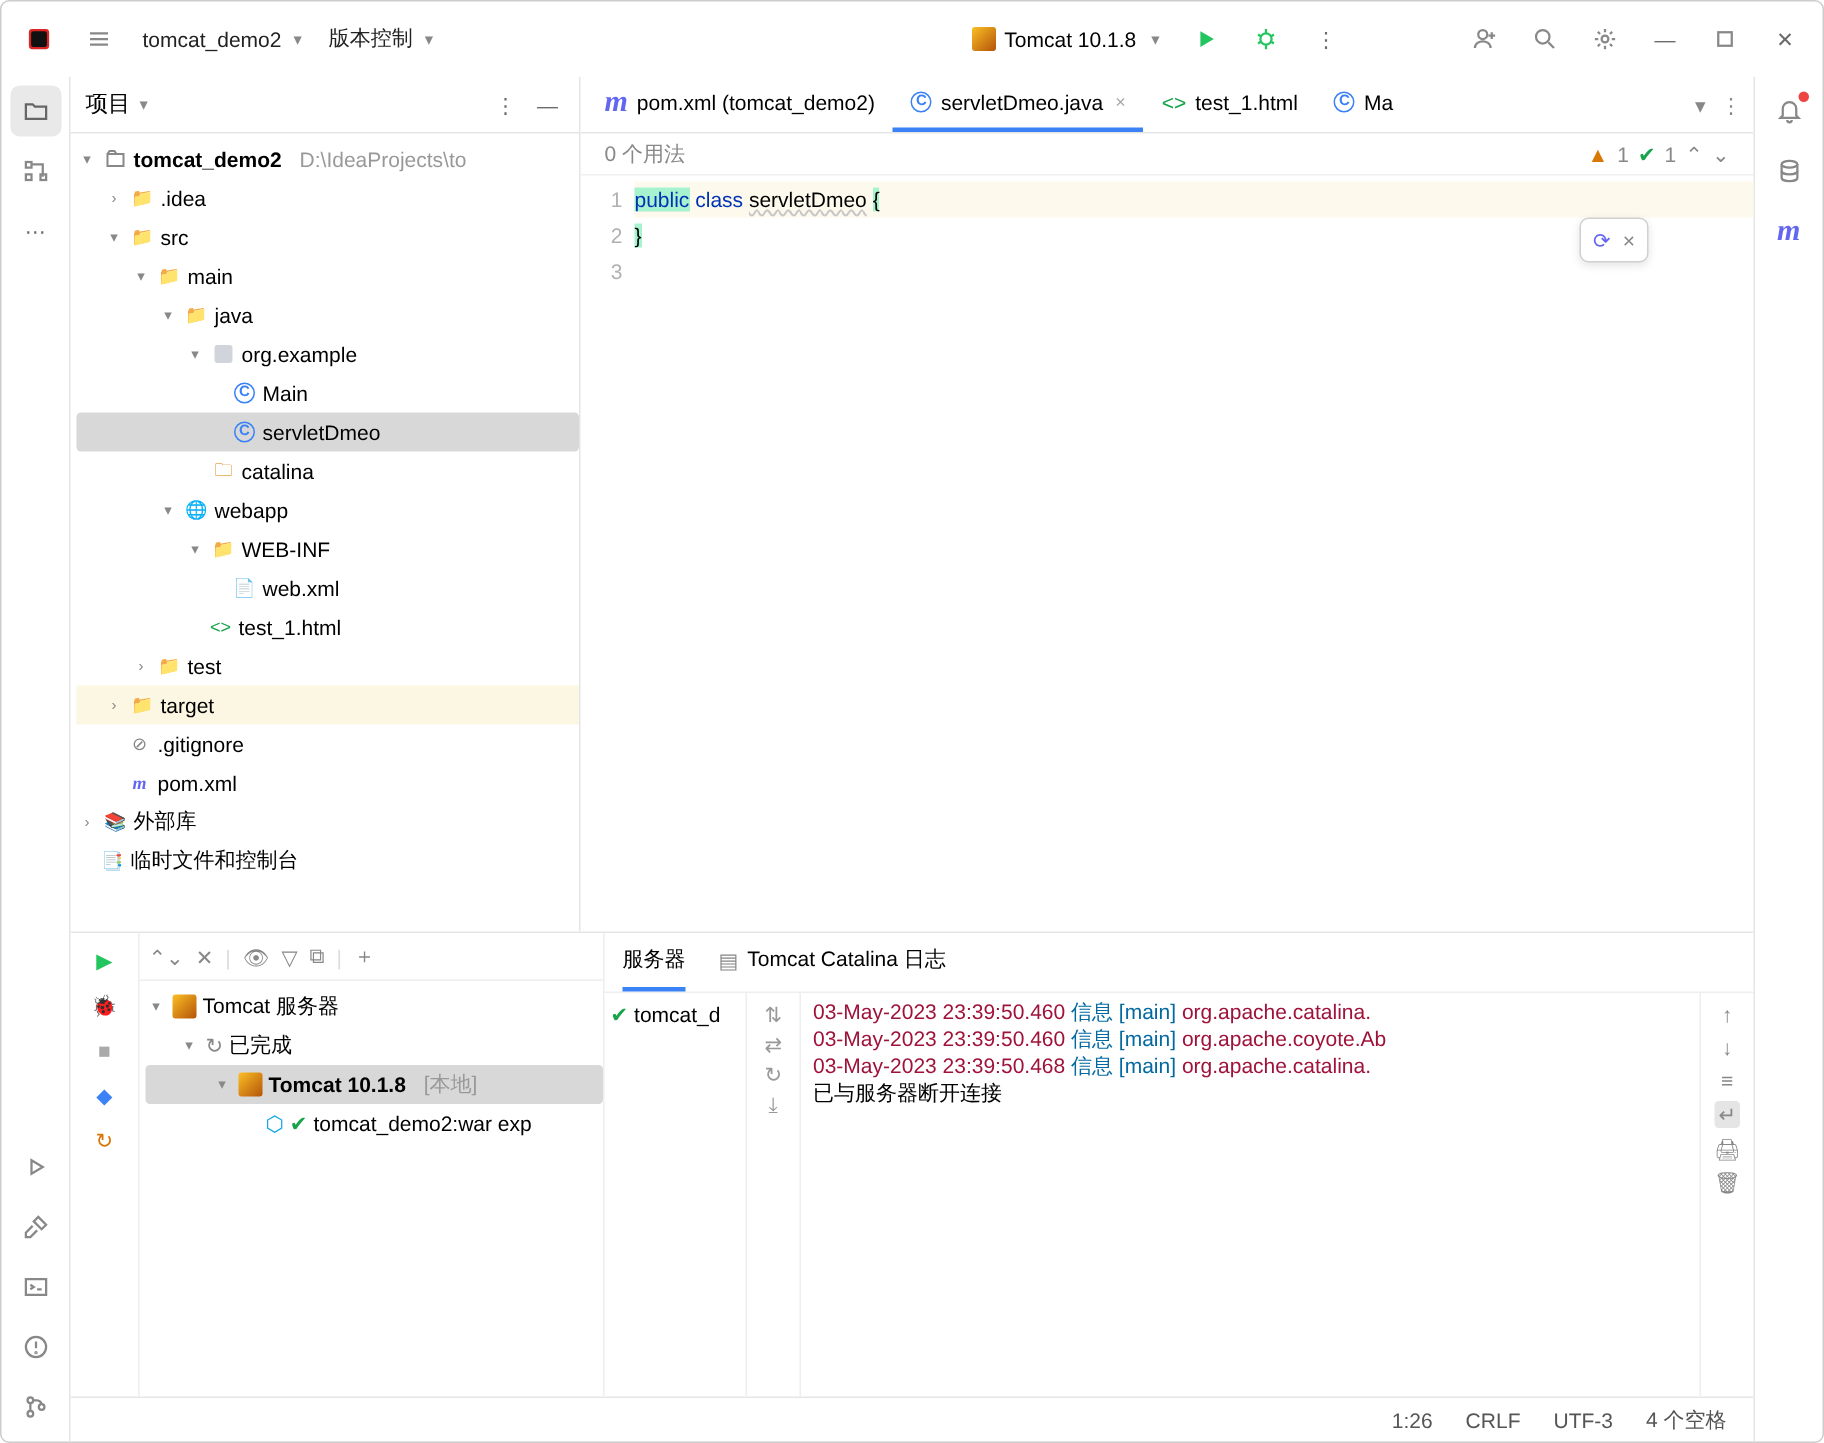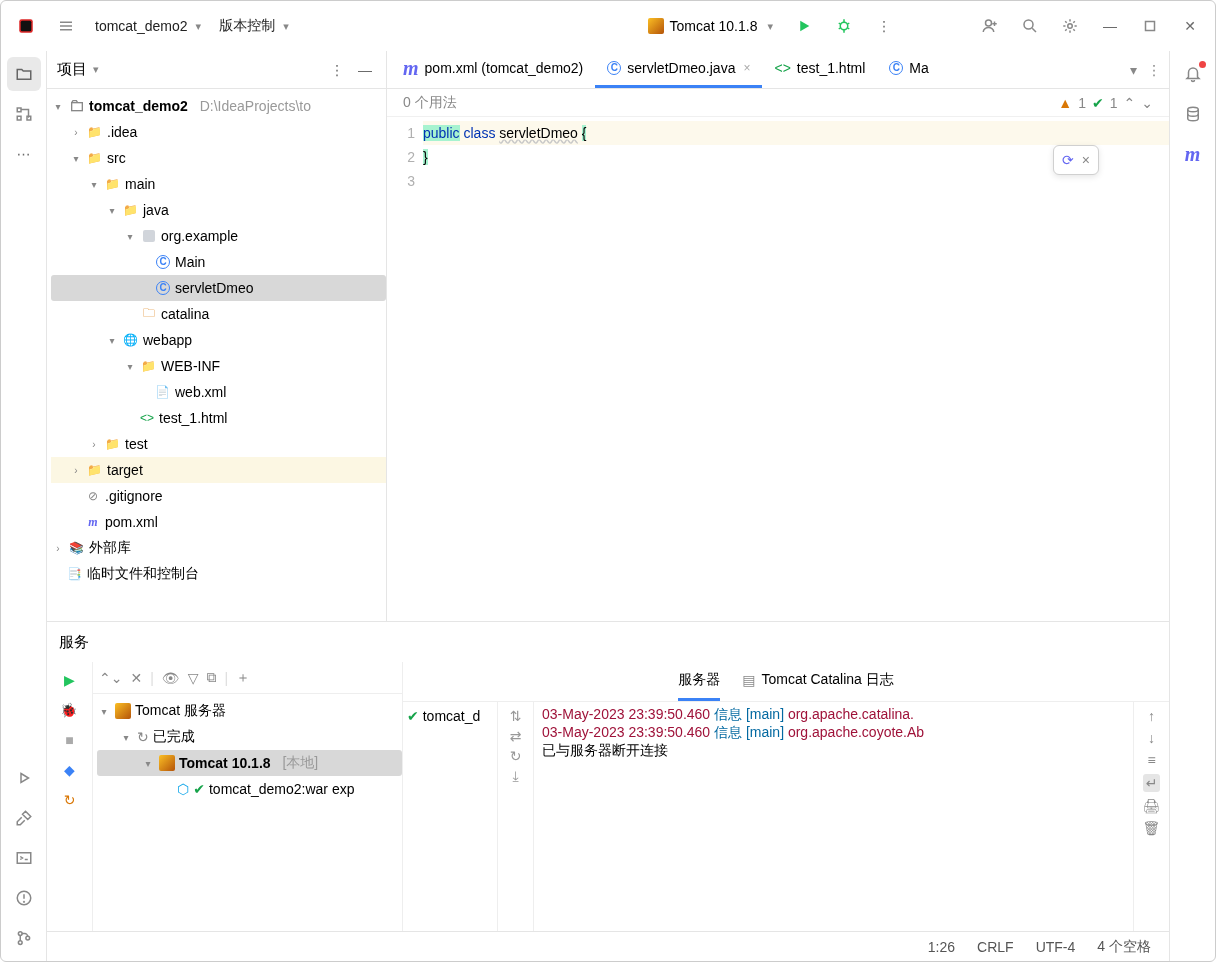--- a/index.html
+++ b/index.html
@@ -69,21 +69,21 @@
 
 
 .svc { border-top:1px solid #e5e5e5; display:flex; flex-direction:column; }
 .svc-hdr { height:40px; display:flex; align-items:center; padding:0 12px; font-size:15px;}
 .svc-body { flex:1; display:flex; overflow:hidden; }
 .svc-gutter { width:46px; display:flex; flex-direction:column; align-items:center; gap:2px; padding:4px 0; border-right:1px solid #eee;}
 .svc-gutter .sq { width:32px; height:28px; }
 .svc-tree { width:310px; display:flex; flex-direction:column; border-right:1px solid #eee; }
 .svc-toolbar { height:32px; display:flex; align-items:center; gap:8px; padding:0 6px; color:#888; border-bottom:1px solid #eee;}
 .svc-tabs { display:flex; flex-direction:column; flex:1; }
-.svc-toptabs { height:40px; display:flex; align-items:center; gap:22px; padding:0 12px; border-bottom:1px solid #eee;justify-content:center;}
+.svc-toptabs { height:40px; display:flex; align-items:center; gap:22px; padding:0 12px; border-bottom:1px solid #eee;}
 .svc-toptabs .t { display:flex; align-items:center; gap:6px; height:100%; border-bottom:3px solid transparent; cursor:pointer;}
 .svc-toptabs .t.act { border-bottom-color:#3b82f6; }
 .svc-content { flex:1; display:flex; overflow:hidden;}
 .svc-left { width:95px; border-right:1px solid #eee; padding:6px 4px; font-size:13px; display:flex; align-items:flex-start; gap:4px;}
 .svc-mid { width:36px; display:flex; flex-direction:column; align-items:center; gap:4px; padding:6px 0; color:#999; border-right:1px solid #eee;}
 .log { flex:1; font-family:"JetBrains Mono",Consolas,monospace; font-size:14.5px; padding:4px 8px; overflow:hidden; white-space:nowrap;}
 .log .ts { color:#9f1239; }
 .log .lvl { color:#0369a1; }
 .log .th { color:#0369a1; }
 .log .cl { color:#9f1239; }
@@ -383,21 +383,20 @@
           </div>
           <div class="actions-pop">
             <span style="color:#6366f1">⟳</span>
             <span>×</span>
           </div>
         </div>
       </div>
     </div>
 
     <div class="svc" style="height:310px;">
-      <div class="svc-hdr">服务</div>
       <div class="svc-body">
         <div class="svc-gutter">
           <div class="sq" style="color:#22c55e">▶</div>
           <div class="sq" style="color:#ea580c">🐞</div>
           <div class="sq" style="color:#aaa">■</div>
           <div class="sq" style="color:#3b82f6">◆</div>
           <div class="sq" style="color:#d97706">↻</div>
         </div>
         <div class="svc-tree">
           <div class="svc-toolbar">
@@ -446,40 +445,41 @@
                 </div>
             <div class="svc-mid">
               <span>⇅</span>
               <span>⇄</span>
               <span>↻</span>
               <span>⤓</span>
             </div>
             <div class="log">
               <div><span class="ts">03-May-2023 23:39:50.460</span> <span class="lvl">信息</span> <span class="th">[main]</span> <span class="cl">org.apache.catalina.</span></div>
               <div><span class="ts">03-May-2023 23:39:50.460</span> <span class="lvl">信息</span> <span class="th">[main]</span> <span class="cl">org.apache.coyote.Ab</span></div>
+              <div><span class="ts">03-May-2023 23:39:50.468</span> <span class="lvl">信息</span> <span class="th">[main]</span> <span class="cl">org.apache.catalina.</span></div>
               <div>已与服务器断开连接</div>
             </div>
             <div class="svc-right">
               <span>↑</span>
               <span>↓</span>
               <span>≡</span>
               <span style="background:#e5e5e5;border-radius:3px;padding:1px 3px">↵</span>
               <span>🖨</span>
               <span>🗑</span>
             </div>
           </div>
         </div>
       </div>
     </div>
 
     <div class="status">
       <span class="sp"></span>
       <span class="seg">1:26</span>
       <span class="seg">CRLF</span>
-      <span class="seg">UTF-4</span>
+      <span class="seg">UTF-3</span>
       <span class="seg">4 个空格</span>
     </div>
   </div>
 
   <div class="ico-col-r">
     <div class="sq">
           <svg viewBox="0 0 24 24" fill="none" stroke="#888" stroke-width="2">
             <path d="M6 16V10a6 6 0 1112 0v6l2 2H4l2-2z"></path>
             <path d="M10 20a2 2 0 004 0"></path>
           </svg>

